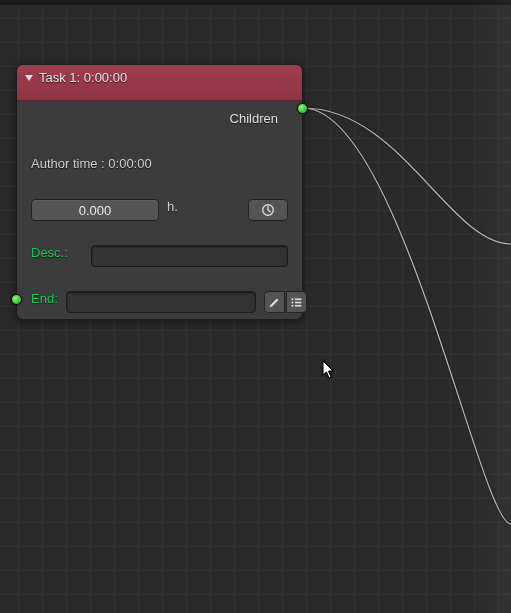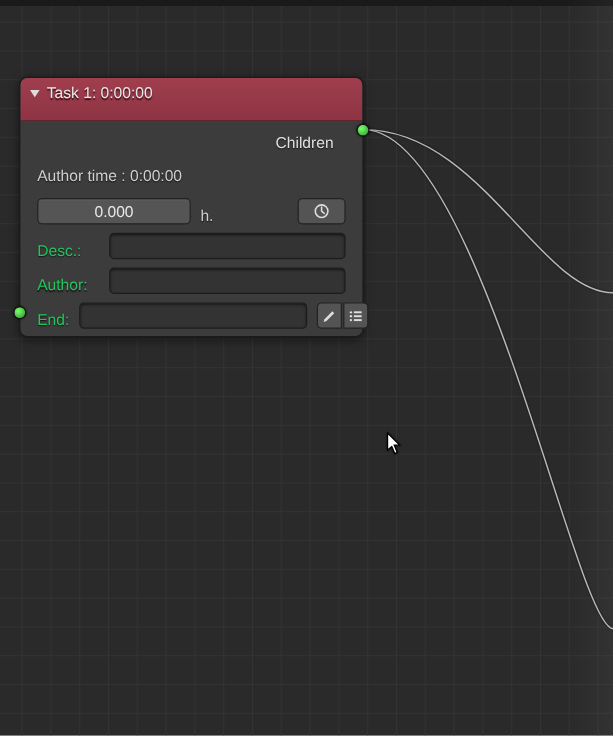--- a/index.html
+++ b/index.html
@@ -63,37 +63,37 @@
   }
   .tri {
     width: 0; height: 0;
     border-left: 4px solid transparent;
     border-right: 4px solid transparent;
     border-top: 6px solid #ddd;
     cursor: pointer;
   }
   .node-body {
     padding: 8px 14px 6px 14px;
-    display: flex; flex-direction: column; gap: 7px;
+    display: flex; flex-direction: column; gap: 24px;
     position: relative;
   }
   .out-label {
     text-align: right;
     padding-right: 10px;
     color: #e0e0e0;
     text-shadow: 0 1px 1px rgba(0,0,0,0.7);
     margin-bottom: 6px;
     margin-top: 2px;
   }
   .total-line {
     color: #d0d0d0;
     text-shadow: 0 1px 1px rgba(0,0,0,0.7);
     margin-bottom: 4px;
   }
-  .row { display: flex; align-items: flex-end; gap: 8px; }
+  .row { display: flex; align-items: flex-start; gap: 8px; }
   .row .lab { width: 52px; color: #22c55e; text-shadow: 0 1px 1px rgba(0,0,0,0.7);}
   .numfield {
     flex: 0 0 128px;
     height: 22px;
     background: #555;
     border: 1px solid #222;
     border-radius: 4px;
     color: #eaeaea;
     text-align: center;
     display: flex; align-items: center; justify-content: center;
@@ -197,24 +197,20 @@
             </svg>
         </span>
       </div>
     </div>
 
     <div class="row">
       <div class="lab">Desc.:</div>
       <input class="textfield" value="" style="">
     </div>
 
-    <div class="row">
-      <div class="lab">Author:</div>
-      <input class="textfield" value="" style="">
-    </div>
 
 
     <div class="row">
       <div class="lab">End:</div>
       <input class="textfield" value="" style="">
       <div class="iconbtn-group">
         <div class="iconbtn">
           <span>
             <svg viewBox="0 0 16 16">
                 <path d="M2 14 L3 11 L11 3 L13 5 L5 13 Z" fill="#ddd"></path>

